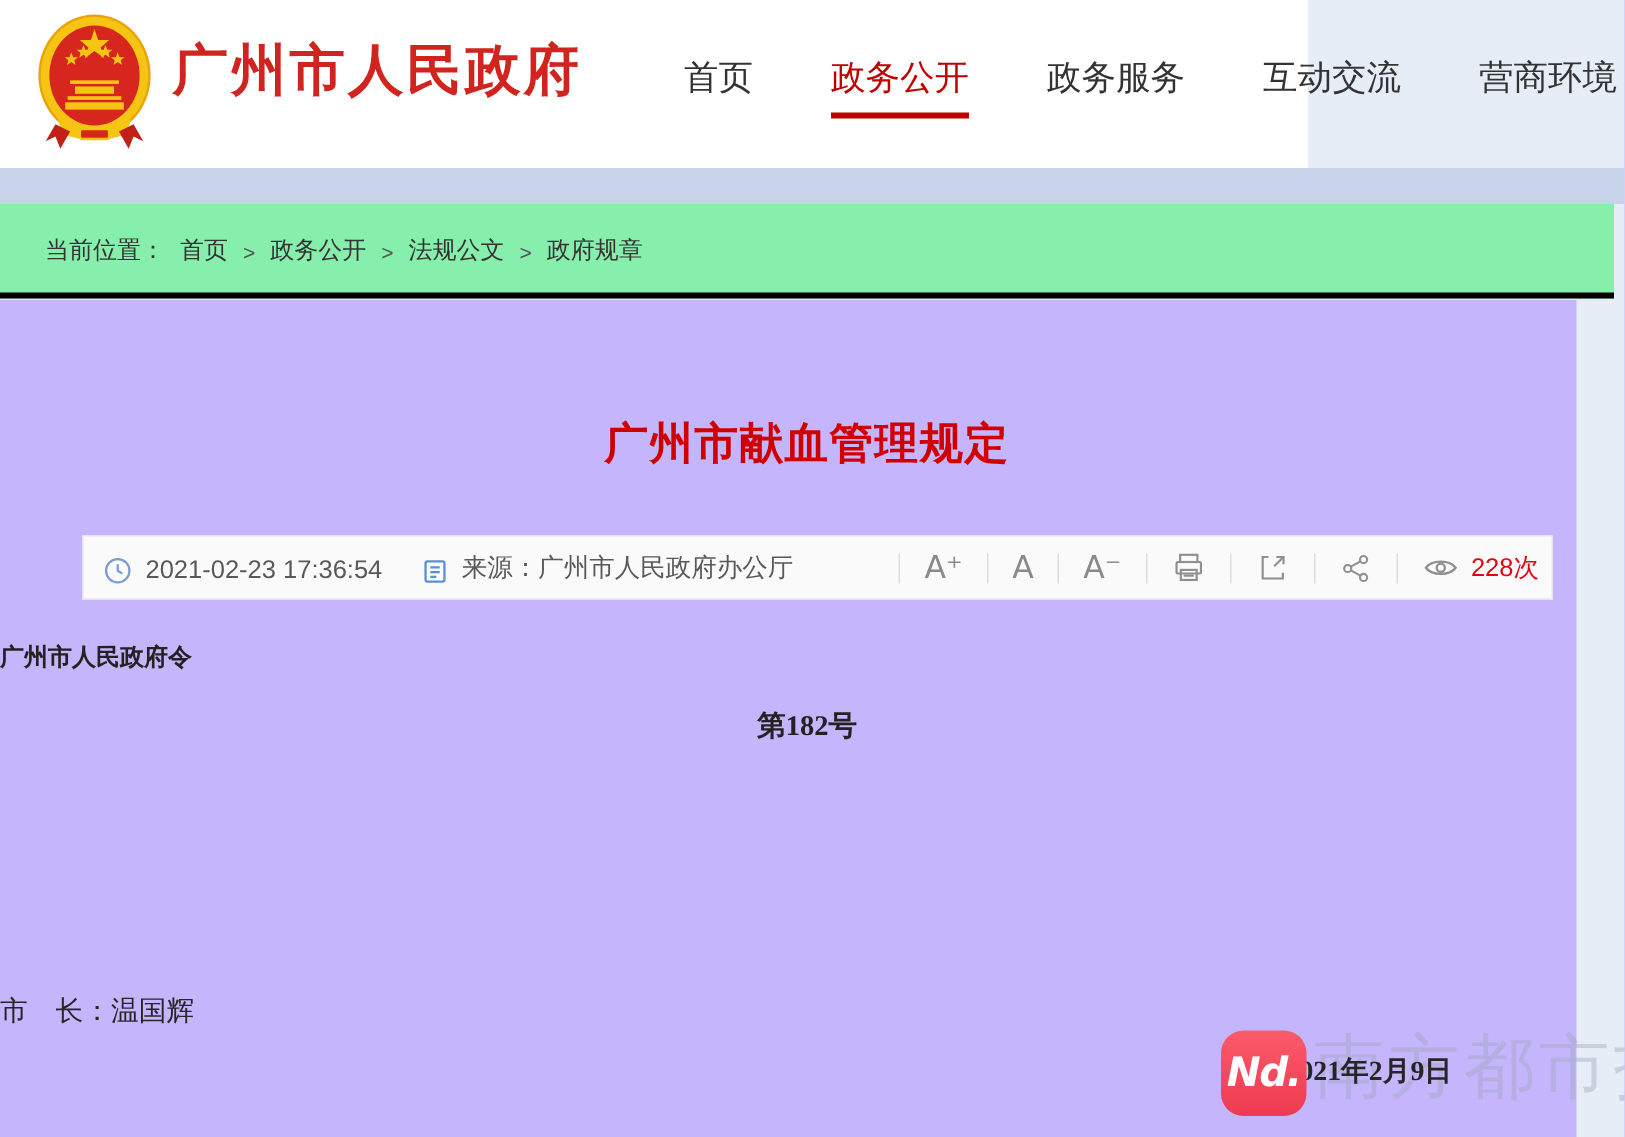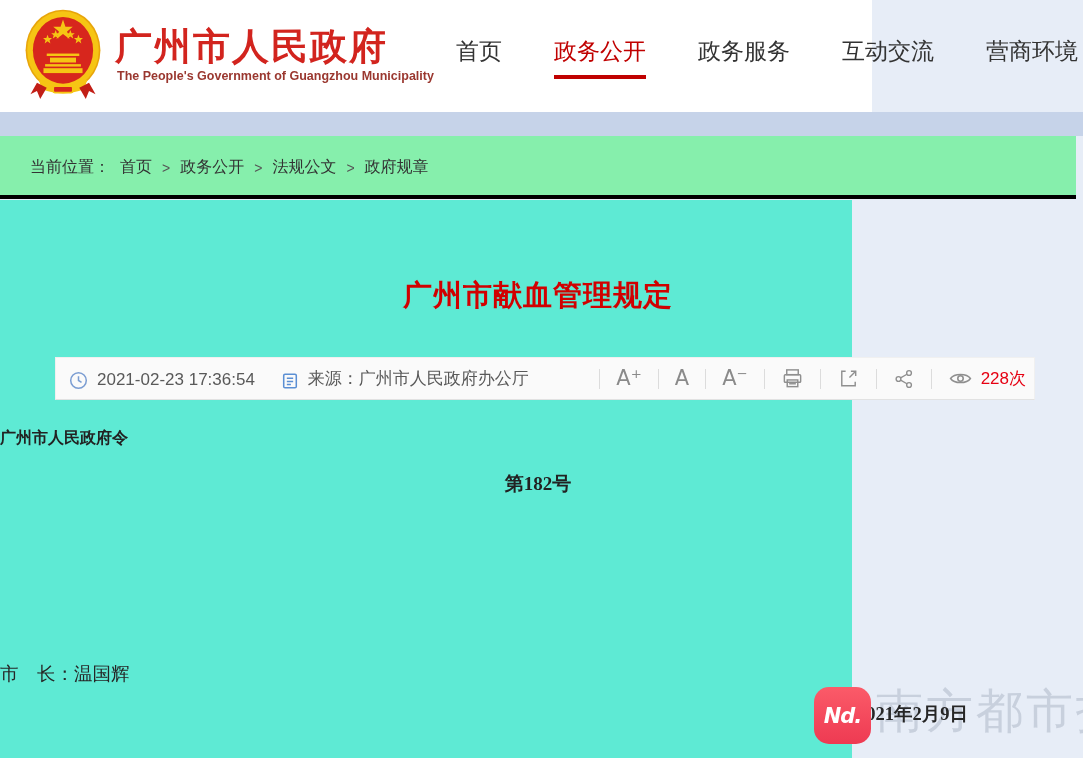--- a/index.html
+++ b/index.html
@@ -50,22 +50,22 @@
   }
   .breadcrumb {
     position:absolute; left:30px; top:21px; font-size:16px; color:#333;
     display:flex; align-items:center; gap:10px; white-space:nowrap;
   }
   .bc-link { color:#333; text-decoration:none; cursor:pointer; }
   .bc-sep { color:#555; font-size:14px; }
 
   
   .content-card {
-    position:absolute; top:200px; left:0; width:852px; height:558px;
-    background:#5eead4;
+    position:absolute; top:200px; left:0; width:1051px; height:558px;
+    background:#c4b5fd;
   }
 
   .article-title {
     position:absolute; top:76px; left:0; width:1076px;
     text-align:center; font-size:29px; font-weight:bold; color:#d10000;
     letter-spacing:1px;
   }
 
   .meta-bar {
     position:absolute; top:157px; left:55px; width:980px; height:43px;
@@ -121,21 +121,21 @@
     color:#9fa9ba; opacity:0.42; white-space:nowrap; z-index:2;
   }
   .watermark-logo {
     position:absolute; left:814px; top:687px; width:57px; height:57px;
     border-radius:15px;
     background:linear-gradient(180deg,#fb5b69,#ee3a52);
     display:flex; align-items:center; justify-content:center;
     z-index:4;
   }
   .watermark-logo span {
-    color:#fff; font-size:21px; font-weight:bold; font-style:italic;
+    color:#fff; font-size:27px; font-weight:bold; font-style:italic;
     font-family:"DejaVu Sans", sans-serif; letter-spacing:-1px;
   }
 </style>
 </head>
 <body>
 
 <header class="site-header">
   <div class="emblem">
     <svg viewBox="0 0 100 118" width="82" height="96">
       <ellipse cx="50" cy="52" rx="46" ry="50" fill="#e8a50b"></ellipse>
@@ -150,21 +150,20 @@
       <rect x="34" y="61" width="32" height="6" fill="#f6c514"></rect>
       <rect x="28" y="69" width="44" height="3" fill="#f6c514"></rect>
       <rect x="26" y="74" width="48" height="6" fill="#f6c514"></rect>
       <path d="M20 88 Q50 102 80 88 L76 100 Q50 110 24 100 Z" fill="#f6c514"></path>
       <path d="M18 92 L30 98 L22 112 L18 102 L10 106 Z" fill="#c21f17"></path>
       <path d="M82 92 L70 98 L78 112 L82 102 L90 106 Z" fill="#c21f17"></path>
       <rect x="38" y="96" width="24" height="8" rx="2" fill="#d7261d" stroke="#f6c514" stroke-width="2"></rect>
     </svg>
   </div>
   <div class="site-title">广州市人民政府</div>
-  <div class="site-subtitle">The People's Government of Guangzhou Municipality</div>
 
   <nav class="main-nav">
     <div class="nav-item">首页</div>
     <div class="nav-item active">政务公开</div>
     <div class="nav-item">政务服务</div>
     <div class="nav-item">互动交流</div>
     <div class="nav-item">营商环境</div>
   </nav>
 </header>
 

